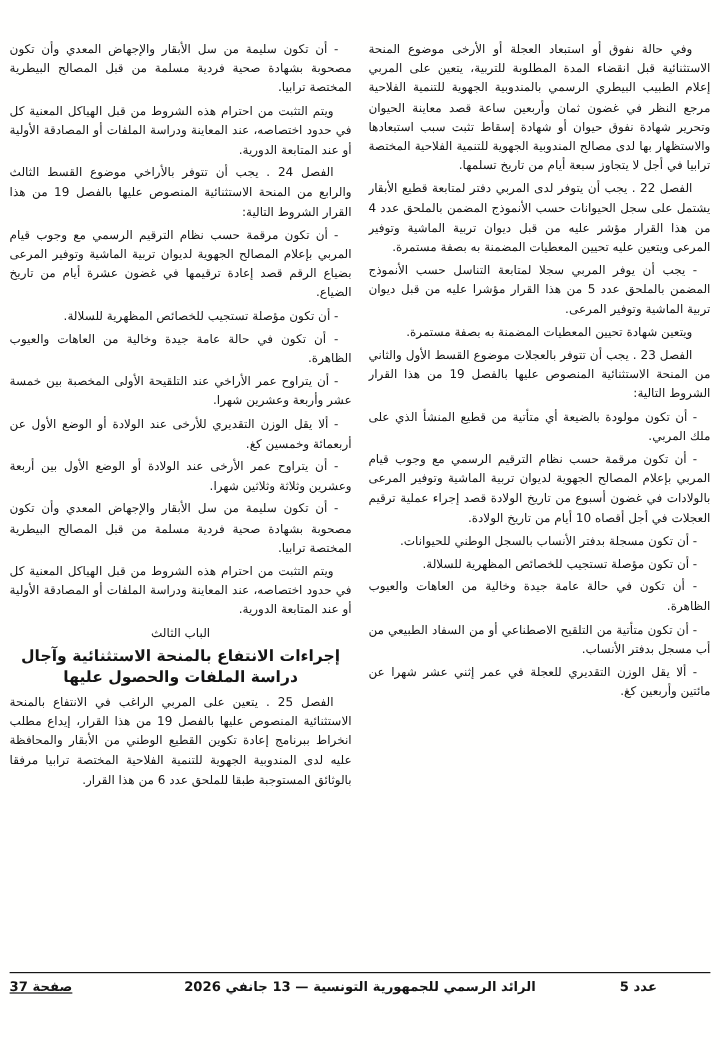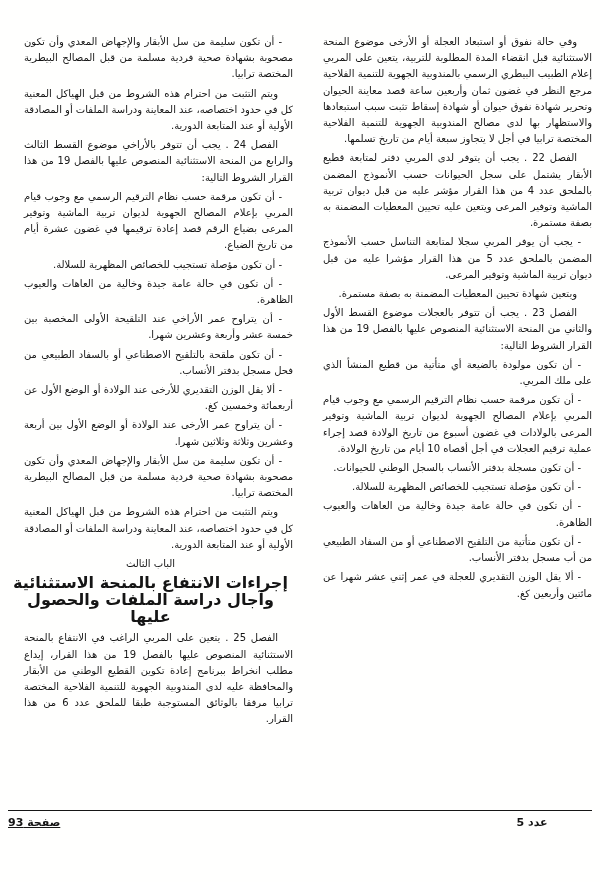--- a/index.html
+++ b/index.html
@@ -28,36 +28,36 @@
   }
   .col {
     width: 285px;
     height: 100%;
     overflow: hidden;
     text-align: justify;
     font-size: 10px;
     line-height: 16.2px;
   }
   .col p {
-    margin: 0 0 3px 16px;
+    margin: 0 0 3px 0;
     text-indent: 15px;
   }
   .col p.bullet {
     text-indent: 11px;
   }
   .col p.chapter {
     text-align: center;
     text-indent: 0;
     margin: 3px 0 2px 0;
   }
   .col p.section-title {
     text-align: center;
     text-indent: 0;
     font-weight: bold;
-    font-size: 16px;
+    font-size: 13px;
     line-height: 17px;
     margin: 1px 0 5px 0;
   }
   .footer {
     position: absolute;
     top: 810px;
     right: 8px;
     width: 584px;
     border-top: 1.6px solid #161616;
     padding-top: 5px;
@@ -94,30 +94,30 @@
     </div>
 
     <div class="col">
       <p class="bullet">- أن تكون سليمة من سل الأبقار والإجهاض المعدي وأن تكون مصحوبة بشهادة صحية فردية مسلمة من قبل المصالح البيطرية المختصة ترابيا.</p>
       <p>ويتم التثبت من احترام هذه الشروط من قبل الهياكل المعنية كل في حدود اختصاصه، عند المعاينة ودراسة الملفات أو المصادقة الأولية أو عند المتابعة الدورية.</p>
       <p>الفصل 24 . يجب أن تتوفر بالأراخي موضوع القسط الثالث والرابع من المنحة الاستثنائية المنصوص عليها بالفصل 19 من هذا القرار الشروط التالية:</p>
       <p class="bullet">- أن تكون مرقمة حسب نظام الترقيم الرسمي مع وجوب قيام المربي بإعلام المصالح الجهوية لديوان تربية الماشية وتوفير المرعى بضياع الرقم قصد إعادة ترقيمها في غضون عشرة أيام من تاريخ الضياع.</p>
       <p class="bullet">- أن تكون مؤصلة تستجيب للخصائص المظهرية للسلالة.</p>
       <p class="bullet">- أن تكون في حالة عامة جيدة وخالية من العاهات والعيوب الظاهرة.</p>
       <p class="bullet">- أن يتراوح عمر الأراخي عند التلقيحة الأولى المخصبة بين خمسة عشر وأربعة وعشرين شهرا.</p>
-      <p class="bullet">- أن تكون ملقحة بالتلقيح الاصطناعي أو بالسفاد الطبيعي من فحل مسجل بدفتر الأنساب.</p>
       <p class="bullet">- ألا يقل الوزن التقديري للأرخى عند الولادة أو الوضع الأول عن أربعمائة وخمسين كغ.</p>
       <p class="bullet">- أن يتراوح عمر الأرخى عند الولادة أو الوضع الأول بين أربعة وعشرين وثلاثة وثلاثين شهرا.</p>
       <p class="bullet">- أن تكون سليمة من سل الأبقار والإجهاض المعدي وأن تكون مصحوبة بشهادة صحية فردية مسلمة من قبل المصالح البيطرية المختصة ترابيا.</p>
       <p>ويتم التثبت من احترام هذه الشروط من قبل الهياكل المعنية كل في حدود اختصاصه، عند المعاينة ودراسة الملفات أو المصادقة الأولية أو عند المتابعة الدورية.</p>
       <p class="chapter">الباب الثالث</p>
       <p class="section-title">إجراءات الانتفاع بالمنحة الاستثنائية وآجال دراسة الملفات والحصول عليها</p>
       <p>الفصل 25 . يتعين على المربي الراغب في الانتفاع بالمنحة الاستثنائية المنصوص عليها بالفصل 19 من هذا القرار، إيداع مطلب انخراط ببرنامج إعادة تكوين القطيع الوطني من الأبقار والمحافظة عليه لدى المندوبية الجهوية للتنمية الفلاحية المختصة ترابيا مرفقا بالوثائق المستوجبة طبقا للملحق عدد 6 من هذا القرار.</p>
     </div>
 
   </div>
 
   <div class="footer">
     <span class="issue">عدد 5</span>
-    <span class="page-num">صفحة 93</span>
+    <span class="title">الرائد الرسمي للجمهورية التونسية — 13 جانفي 2026</span>
+    <span class="page-num">صفحة 37</span>
   </div>
 
 </div>
 
 </body></html>

